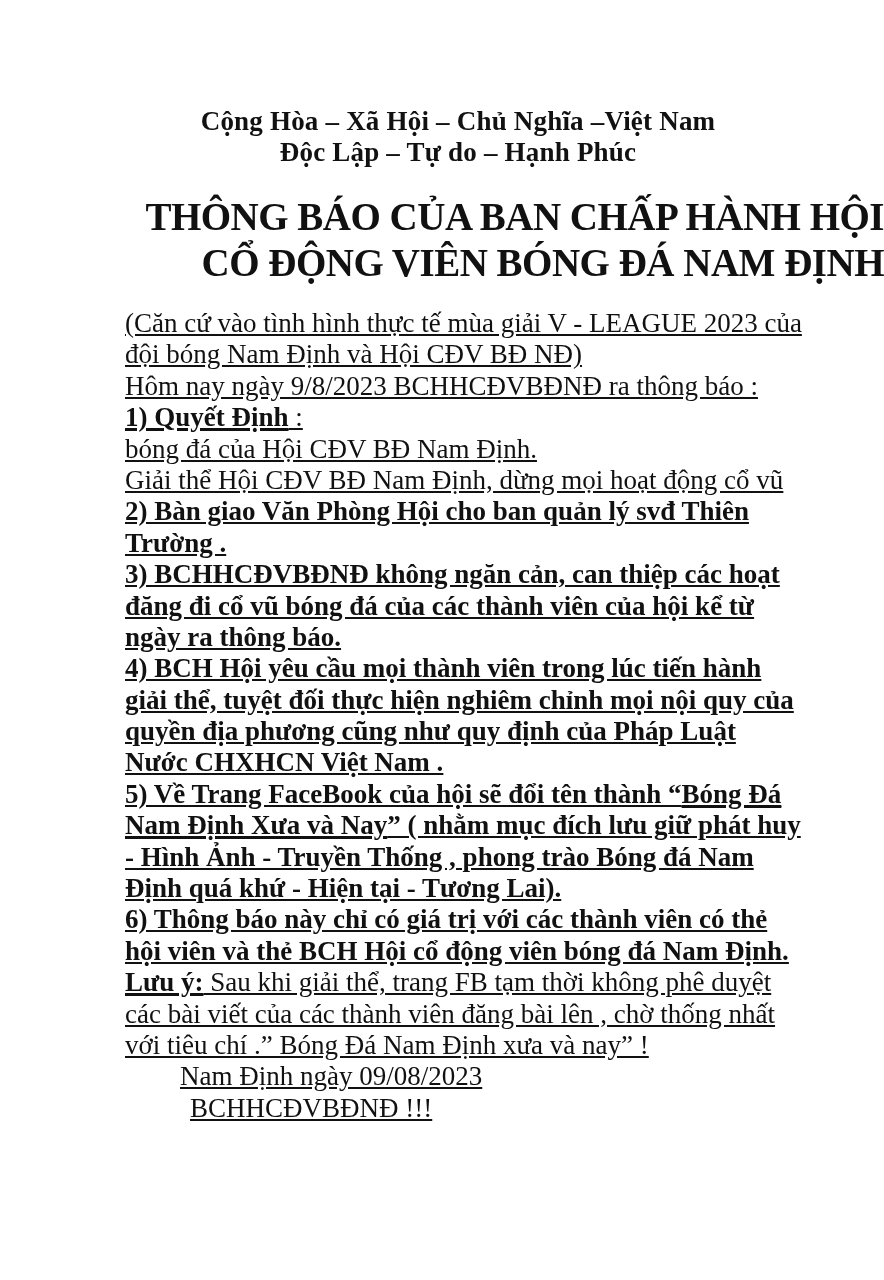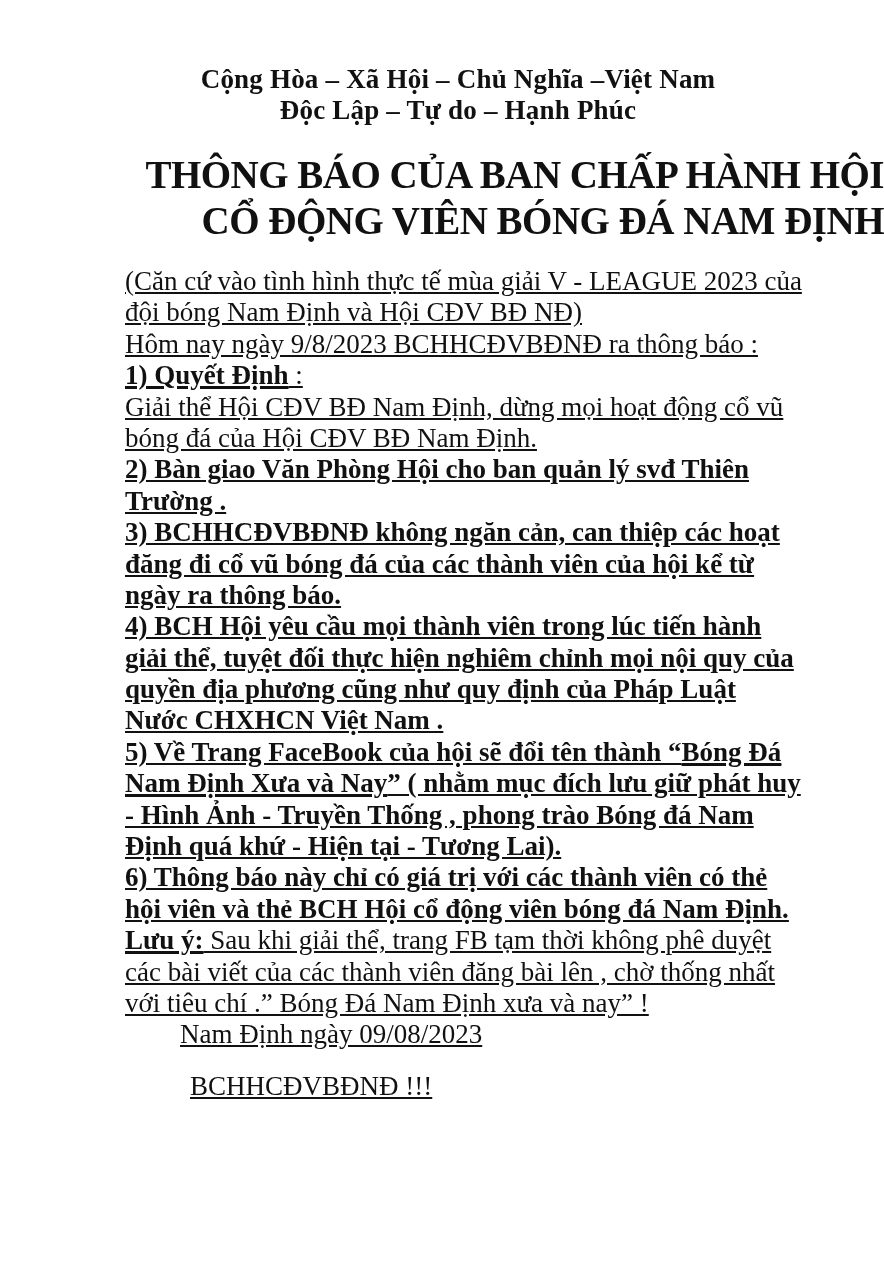--- a/index.html
+++ b/index.html
@@ -11,21 +11,21 @@
     position: relative;
     width: 884px;
     height: 1280px;
     background: #ffffff;
     color: #111111;
     font-family: "Liberation Serif", "DejaVu Serif", serif;
     overflow: hidden;
     box-sizing: border-box;
   }
   .national-header {
-    padding-top: 64px;
+    padding-top: 106px;
     text-align: center;
     font-weight: bold;
     font-size: 27px;
     line-height: 31px;
     letter-spacing: 0.2px;
     margin-left: 32px;
   }
   .doc-title {
     margin-top: 26px;
     text-align: right;
@@ -64,37 +64,37 @@
   <div class="doc-title">
     <div class="text-line-static">THÔNG BÁO CỦA BAN CHẤP HÀNH HỘI</div>
     <div class="text-line-static">CỔ ĐỘNG VIÊN BÓNG ĐÁ NAM ĐỊNH</div>
   </div>
 
   <div class="doc-body">
       <div class="text-line"><span class="seg">(Căn cứ vào tình hình thực tế mùa giải V - LEAGUE 2023 của</span></div>
       <div class="text-line"><span class="seg">đội bóng Nam Định và Hội CĐV BĐ NĐ)</span></div>
       <div class="text-line"><span class="seg">Hôm nay ngày 9/8/2023 BCHHCĐVBĐNĐ ra thông báo :</span></div>
       <div class="text-line"><span class="seg bold underline">1) Quyết Định</span><span class="seg"> :</span></div>
+      <div class="text-line"><span class="seg">bóng đá của Hội CĐV BĐ Nam Định.</span></div>
       <div class="text-line"><span class="seg">Giải thể Hội CĐV BĐ Nam Định, dừng mọi hoạt động cổ vũ</span></div>
-      <div class="text-line"><span class="seg">bóng đá của Hội CĐV BĐ Nam Định.</span></div>
       <div class="text-line"><span class="seg bold">2) Bàn giao Văn Phòng Hội cho ban quản lý svđ Thiên</span></div>
       <div class="text-line"><span class="seg bold">Trường .</span></div>
       <div class="text-line"><span class="seg bold">3) BCHHCĐVBĐNĐ không ngăn cản, can thiệp các hoạt</span></div>
       <div class="text-line"><span class="seg bold">đăng đi cổ vũ bóng đá của các thành viên của hội kể từ</span></div>
       <div class="text-line"><span class="seg bold">ngày ra thông báo.</span></div>
       <div class="text-line"><span class="seg bold">4) BCH Hội yêu cầu mọi thành viên trong lúc tiến hành</span></div>
       <div class="text-line"><span class="seg bold">giải thể, tuyệt đối thực hiện nghiêm chỉnh mọi nội quy của</span></div>
       <div class="text-line"><span class="seg bold">quyền địa phương cũng như quy định của Pháp Luật</span></div>
       <div class="text-line"><span class="seg bold">Nước CHXHCN Việt Nam .</span></div>
       <div class="text-line"><span class="seg bold">5) Về Trang FaceBook của hội sẽ đổi tên thành “</span><span class="seg bold underline">Bóng Đá</span></div>
       <div class="text-line"><span class="seg bold underline">Nam Định Xưa và Nay</span><span class="seg bold">” ( nhằm mục đích lưu giữ phát huy</span></div>
       <div class="text-line"><span class="seg bold">- Hình Ảnh - Truyền Thống , phong trào Bóng đá Nam</span></div>
       <div class="text-line"><span class="seg bold">Định quá khứ - Hiện tại - Tương Lai).</span></div>
       <div class="text-line"><span class="seg bold">6) Thông báo này chỉ có giá trị với các thành viên có thẻ</span></div>
       <div class="text-line"><span class="seg bold">hội viên và thẻ BCH Hội cổ động viên bóng đá Nam Định.</span></div>
       <div class="text-line"><span class="seg bold underline">Lưu ý:</span><span class="seg"> Sau khi giải thể, trang FB tạm thời không phê duyệt</span></div>
       <div class="text-line"><span class="seg">các bài viết của các thành viên đăng bài lên , chờ thống nhất</span></div>
       <div class="text-line"><span class="seg">với tiêu chí .” Bóng Đá Nam Định xưa và nay” !</span></div>
       <div class="text-line" style="padding-left: 55px;"><span class="seg">Nam Định ngày 09/08/2023</span></div>
-      <div class="text-line" style="padding-left: 65px; margin-top: 20px;"><span class="seg">BCHHCĐVBĐNĐ !!!</span></div>
+      <div class="text-line" style="padding-left: 65px;"><span class="seg">BCHHCĐVBĐNĐ !!!</span></div>
     </div>
 
 </div>
 
 </body></html>

